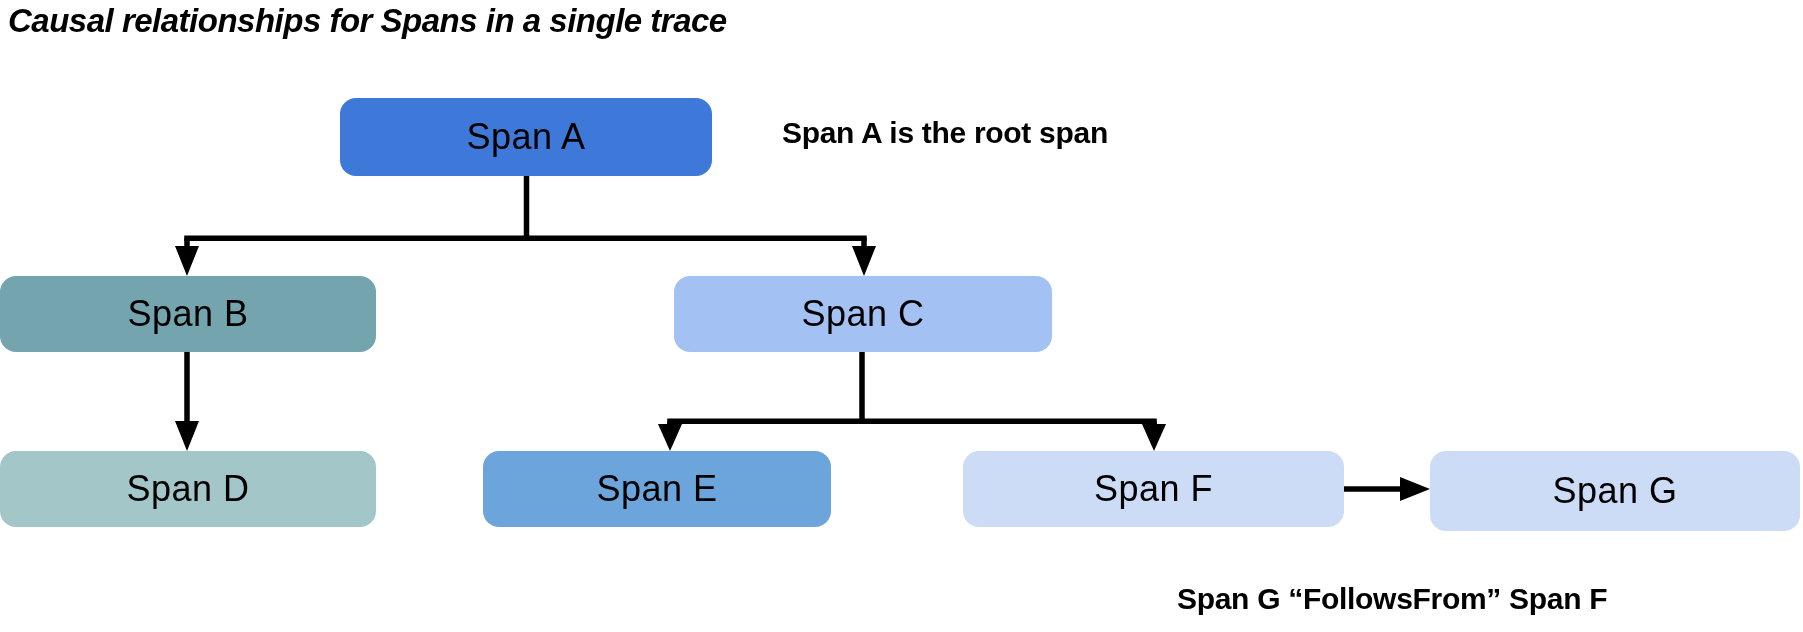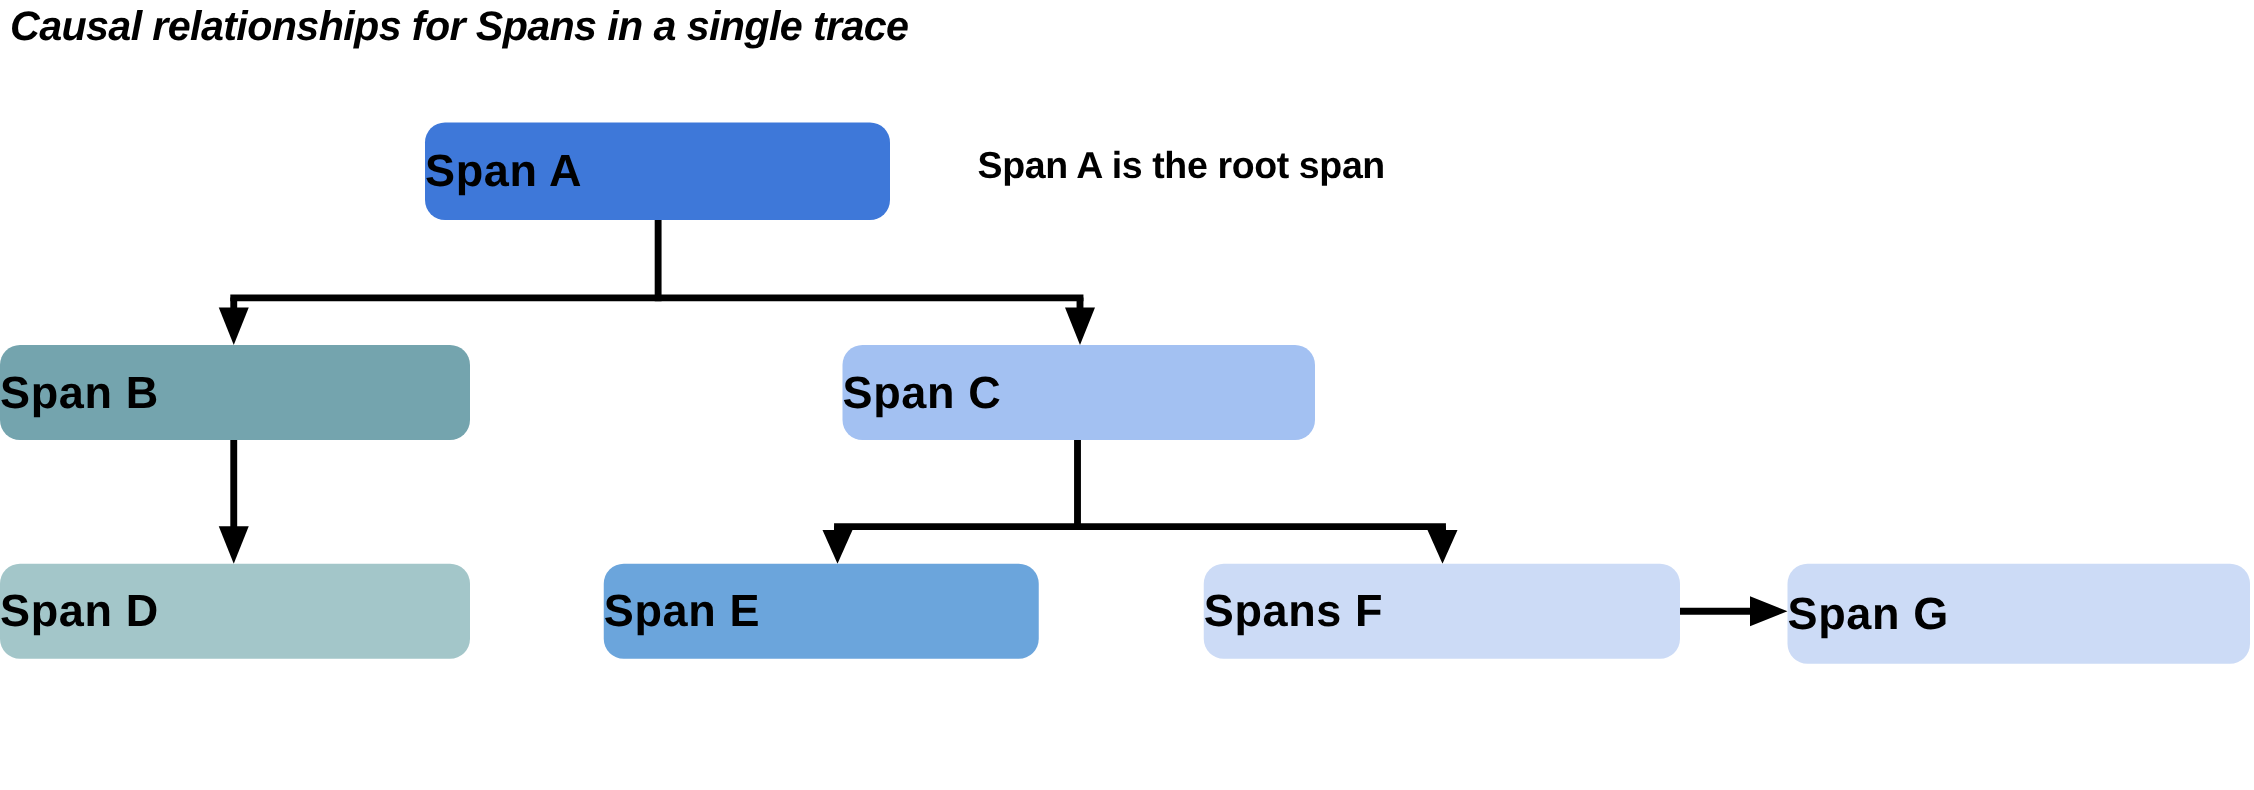--- a/index.html
+++ b/index.html
@@ -42,22 +42,23 @@
   }
   .connectors polygon {
     fill: currentColor;
     stroke: none;
   }
   .node {
     position: absolute;
     border-radius: 16px;
     display: flex;
     align-items: center;
+    justify-content: center;
     font-size: 36px;
-    font-weight: 700;
+    font-weight: 400;
     color: #000000;
     letter-spacing: 0.5px;
   }
   .node-a { left: 340px;  top: 98px;  width: 372px; height: 78px; }
   .node-b { left: 0px;    top: 276px; width: 376px; height: 76px; }
   .node-c { left: 674px;  top: 276px; width: 378px; height: 76px; }
   .node-d { left: 0px;    top: 451px; width: 376px; height: 76px; }
   .node-e { left: 483px;  top: 451px; width: 348px; height: 76px; }
   .node-f { left: 963px;  top: 451px; width: 381px; height: 76px; }
   .node-g { left: 1430px; top: 451px; width: 370px; height: 80px; }
@@ -117,24 +118,25 @@
 
   <div class="node node-d" style="background-color: rgb(163, 198, 201);">
     <span>Span D</span>
   </div>
 
   <div class="node node-e" style="background-color: rgb(107, 165, 220);">
     <span>Span E</span>
   </div>
 
   <div class="node node-f" style="background-color: rgb(204, 219, 246);">
-    <span>Spans F</span>
+    <span>Span F</span>
   </div>
 
   <div class="node node-g" style="background-color: rgb(204, 219, 246);">
     <span>Span G</span>
   </div>
 
   <div class="note note-root">Span A is the root span</div>
 
 
+  <div class="note note-followsfrom">Span G “FollowsFrom” Span F</div>
 
 </div>
 
 </body></html>

